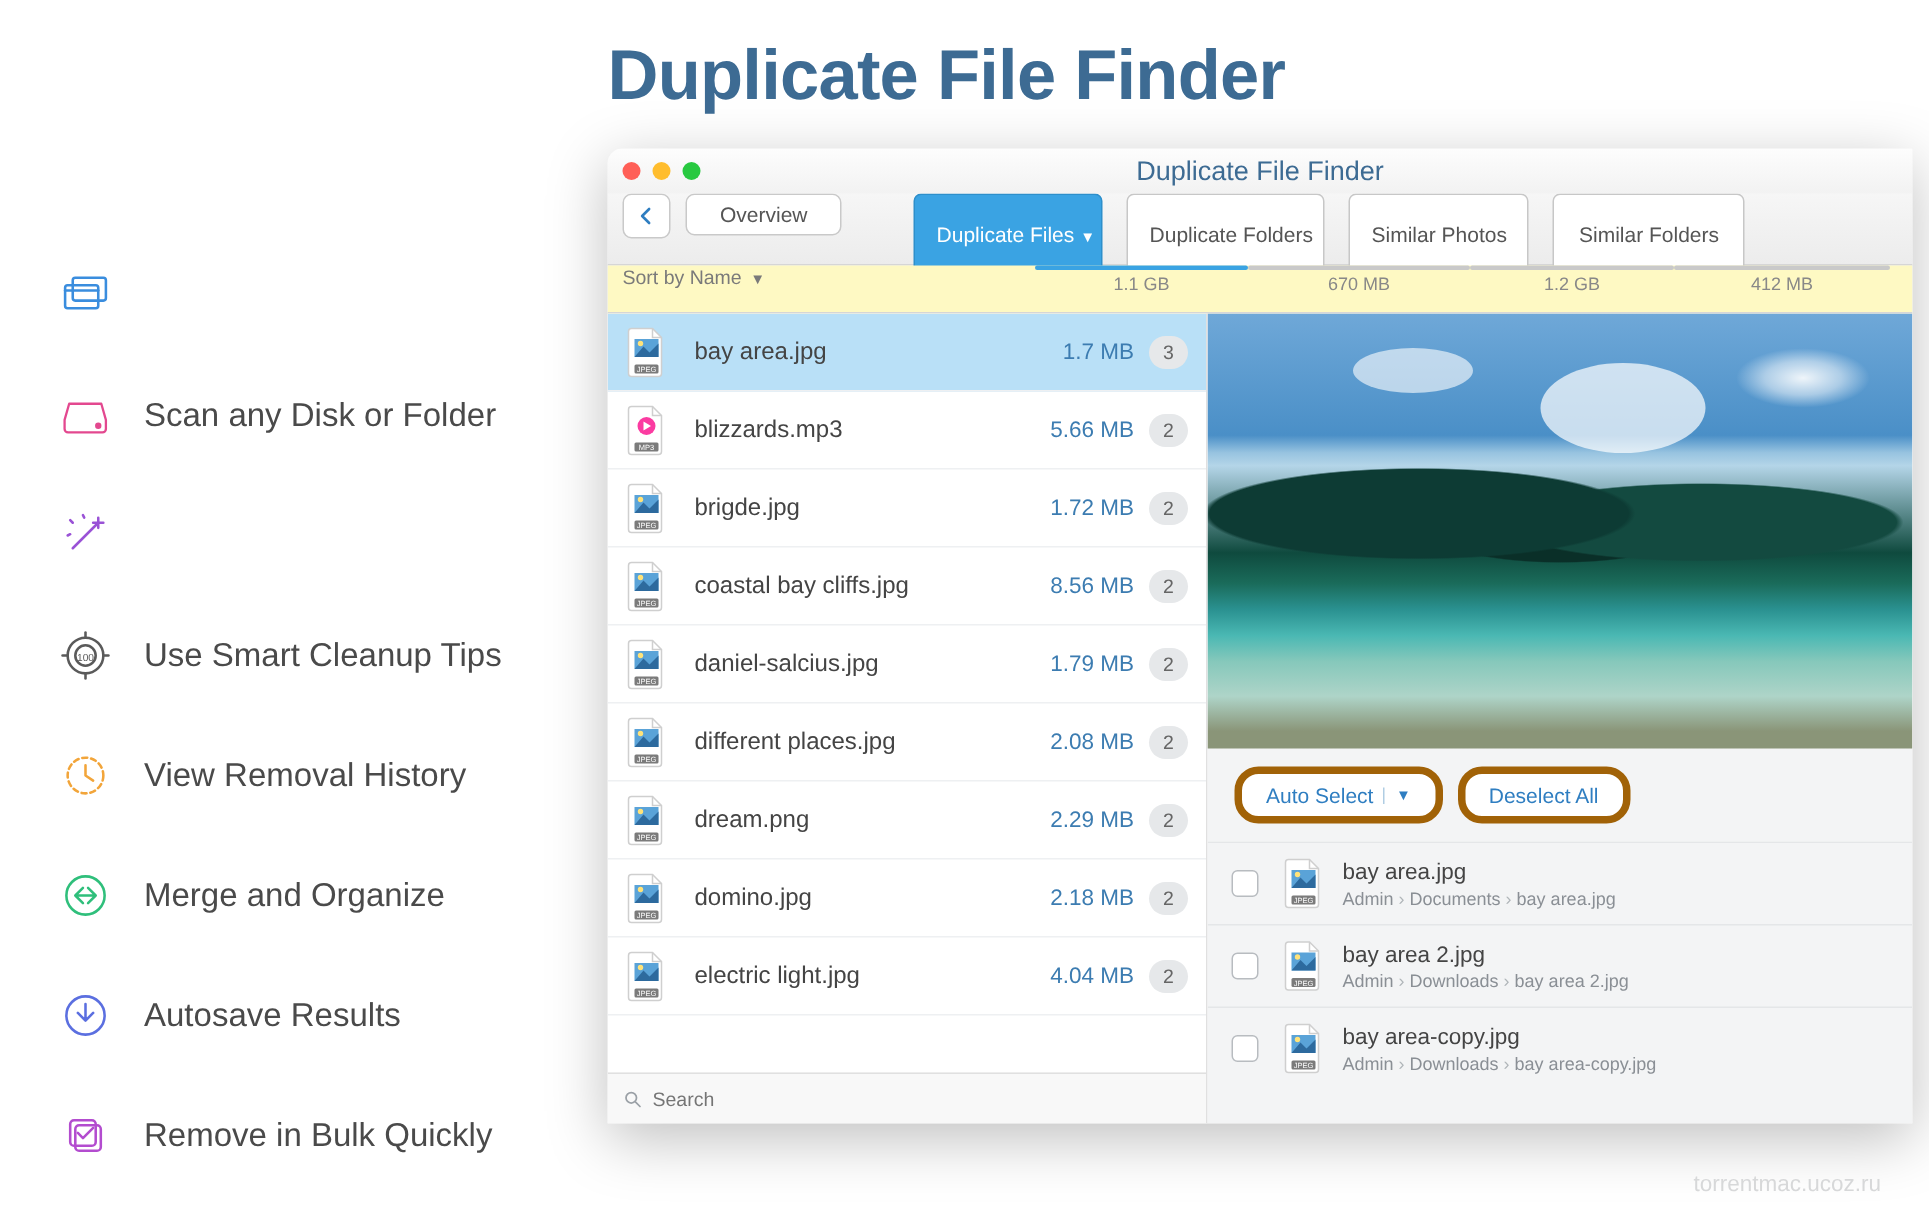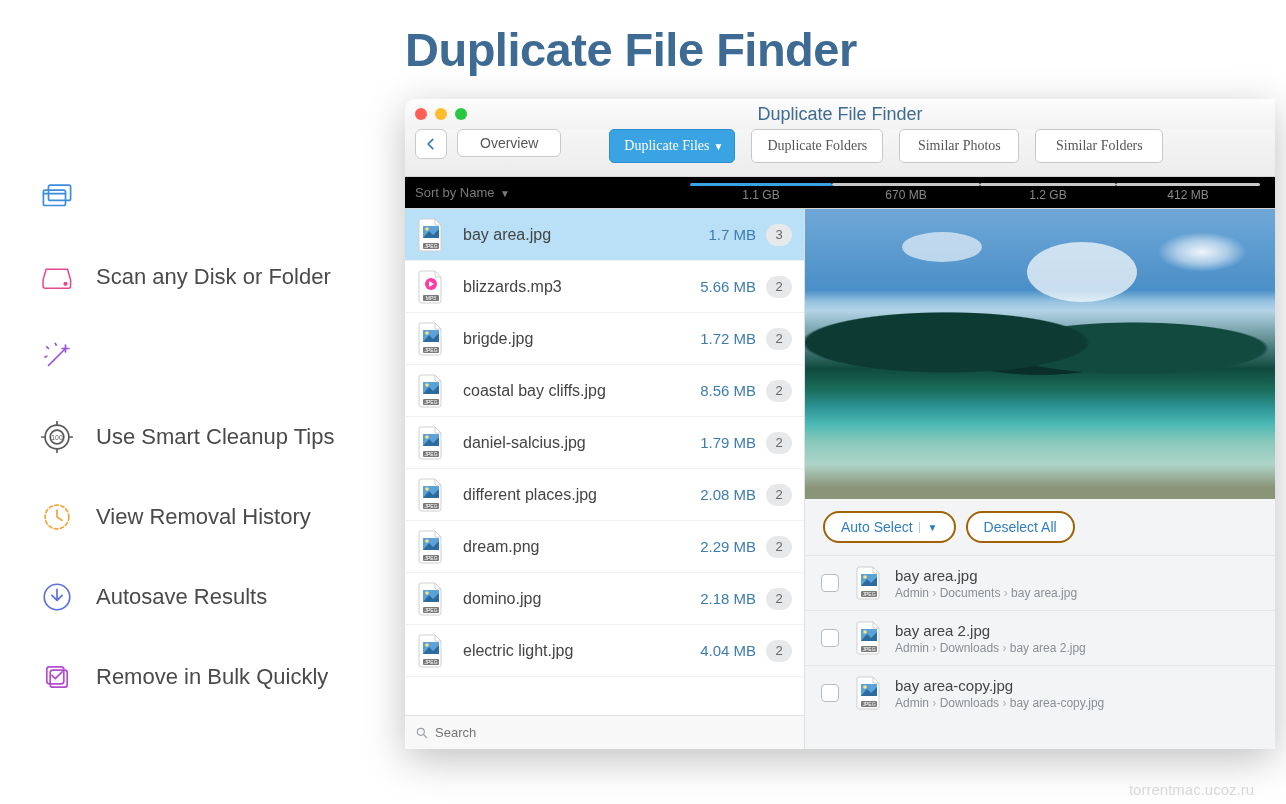--- a/index.html
+++ b/index.html
@@ -124,44 +124,43 @@
   display: flex;
   margin-left: 30px;
   gap: 0;
 }
 .tab {
   text-align: center;
   cursor: pointer;
   padding: 0 8px;
 }
 .tab-pill {
-  padding: 8px 14px;
+  padding: 18px 14px;
   font-size: 14px;
   border-radius: 5px;
   border: 1px solid #c7c7c7;
   background: #fff;
   color: #555;
   white-space: nowrap;
-  font-family: Liberation Serif, serif;
 }
 .tab.active .tab-pill {
   background: #3aa3e3;
   border-color: #2d8fcb;
   color: #fff;
 }
 .tab-pill .caret {
   margin-left: 4px;
   font-size: 10px;
 }
 .subbar {
   height: 32px;
-  background: #000000;
+  background: #fef9c3;
   border-bottom: 1px solid #d6d6d6;
   display: flex;
-  align-items: center;
+  align-items: flex-start;
   padding: 0 10px;
 }
 .sort-label {
   font-size: 13px;
   color: #7a7a7a;
   cursor: pointer;
 }
 .sort-label .caret { font-size: 10px; margin-left: 2px; }
 .tab-sizes {
   display: flex;
@@ -282,21 +281,21 @@
   border-radius: 50%;
   box-shadow: -120px 20px 0 10px rgba(255,255,255,.7), -260px -5px 0 -5px rgba(255,255,255,.6);
 }
 .actions {
   padding: 12px 18px;
   display: flex;
   gap: 10px;
 }
 .pill-btn {
   padding: 6px 16px;
-  border: 2px solid #a16207;
+  border: 5px solid #a16207;
   border-radius: 16px;
   background: #fff;
   color: #2f7ec1;
   font-size: 14px;
   cursor: pointer;
   display: flex;
   align-items: center;
 }
 .pill-btn .caret { margin-left: 6px; padding-left: 8px; border-left: 1px solid #b0cde3; font-size: 10px; }
 .dup-list {
@@ -388,20 +387,29 @@
         <span class="label">Use Smart Cleanup Tips</span>
       </div>
       <div class="feature">
         <span class="icon">
           <svg width="34" height="34" viewBox="0 0 40 40" fill="none" stroke="#f2a53a" stroke-width="2" stroke-linecap="round" stroke-linejoin="round">
             <circle cx="20" cy="20" r="14" stroke-dasharray="4 3"></circle>
             <path d="M20 12v8l6 4"></path>
           </svg>
         </span>
         <span class="label">View Removal History</span>
+      </div>
+      <div class="feature">
+        <span class="icon">
+          <svg width="34" height="34" viewBox="0 0 40 40" fill="none" stroke="#2fbf7b" stroke-width="2" stroke-linecap="round" stroke-linejoin="round">
+            <circle cx="20" cy="20" r="15"></circle>
+            <path d="M14 20h12M22 14l6 6-6 6M18 14l-6 6 6 6"></path>
+          </svg>
+        </span>
+        <span class="label">Merge and Organize</span>
       </div>
       <div class="feature">
         <span class="icon">
           <svg width="34" height="34" viewBox="0 0 40 40" fill="none" stroke="#5b6fe0" stroke-width="2" stroke-linecap="round" stroke-linejoin="round">
             <circle cx="20" cy="20" r="15"></circle>
             <path d="M20 11v13M14 18l6 6 6-6"></path>
           </svg>
         </span>
         <span class="label">Autosave Results</span>
       </div>

